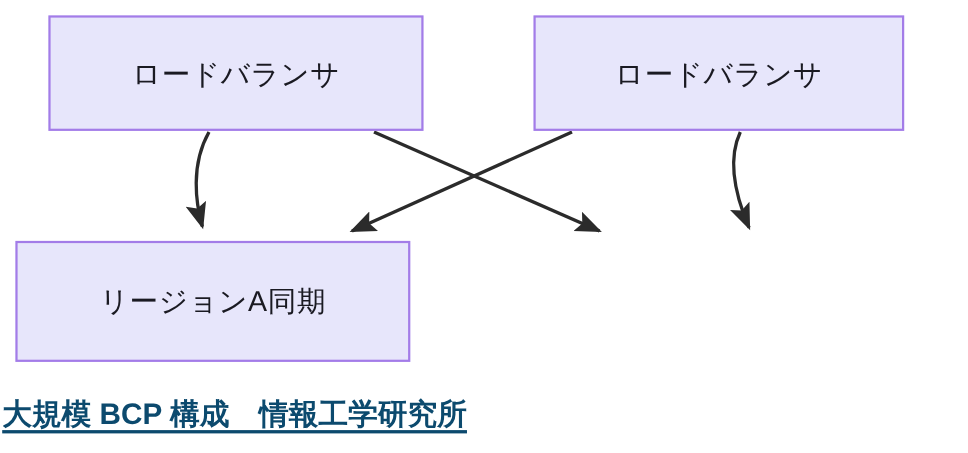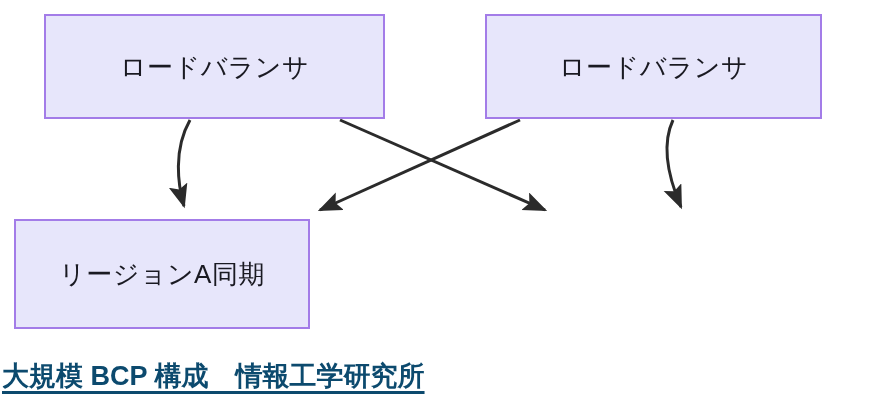--- a/index.html
+++ b/index.html
@@ -47,21 +47,21 @@
   .node-label {
     font-size: 26px;
     color: #1a1a22;
     line-height: 1;
     letter-spacing: 0.5px;
     white-space: nowrap;
   }
 
   #node-load-balancer { left: 44px;  top: 14px;  width: 341px; height: 105px; }
   #node-task-force    { left: 485px; top: 14px;  width: 337px; height: 105px; }
-  #node-region-a      { left: 14px;  top: 219px; width: 296px; height: 110px; }
+  #node-region-a      { left: 14px;  top: 219px; width: 359px; height: 110px; }
   #node-region-b      { left: 491px; top: 220px; width: 357px; height: 107px; }
 
   
   #caption {
     position: absolute;
     left: 2px;
     top: 358px;
     z-index: 3;
   }
   #caption-text {

